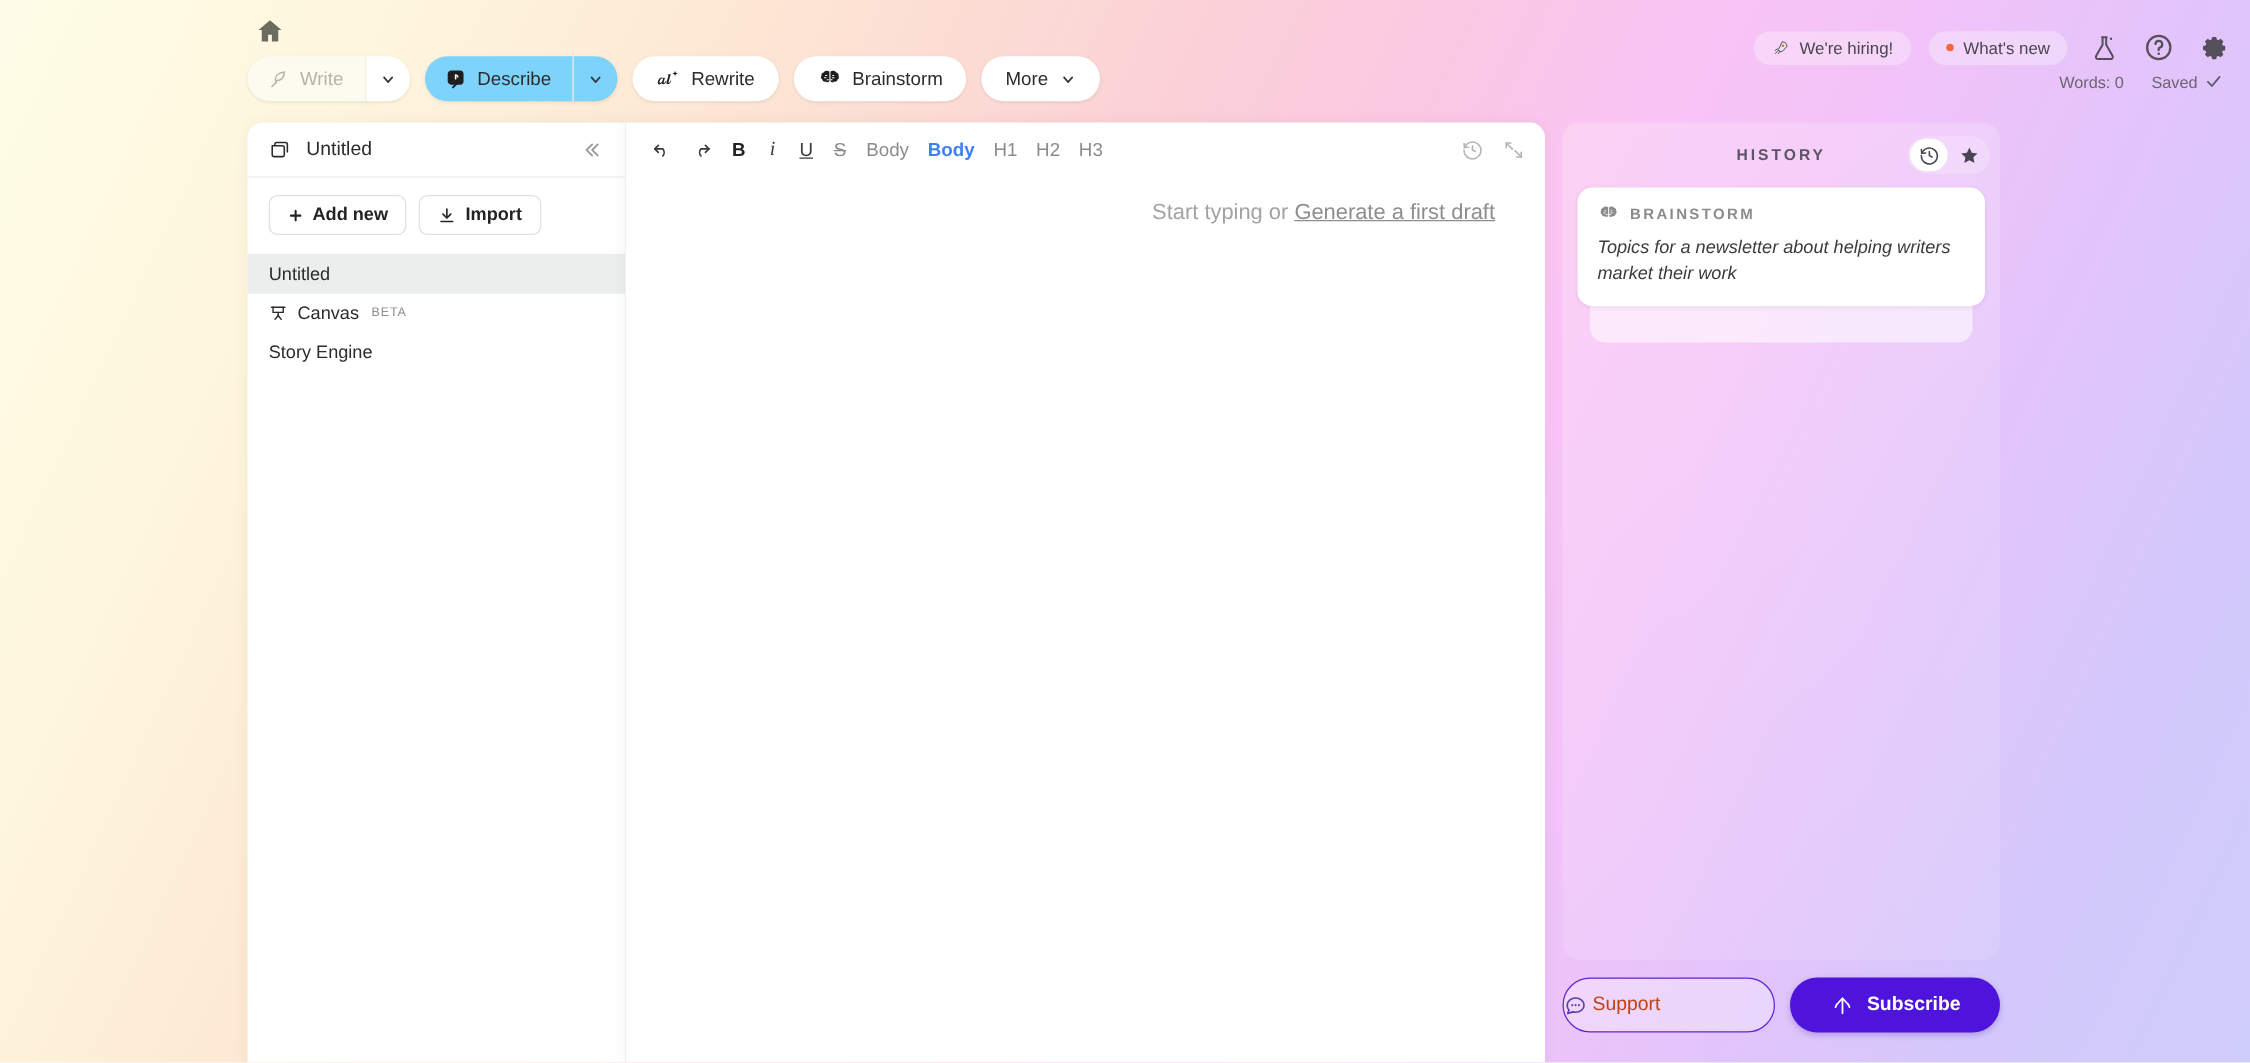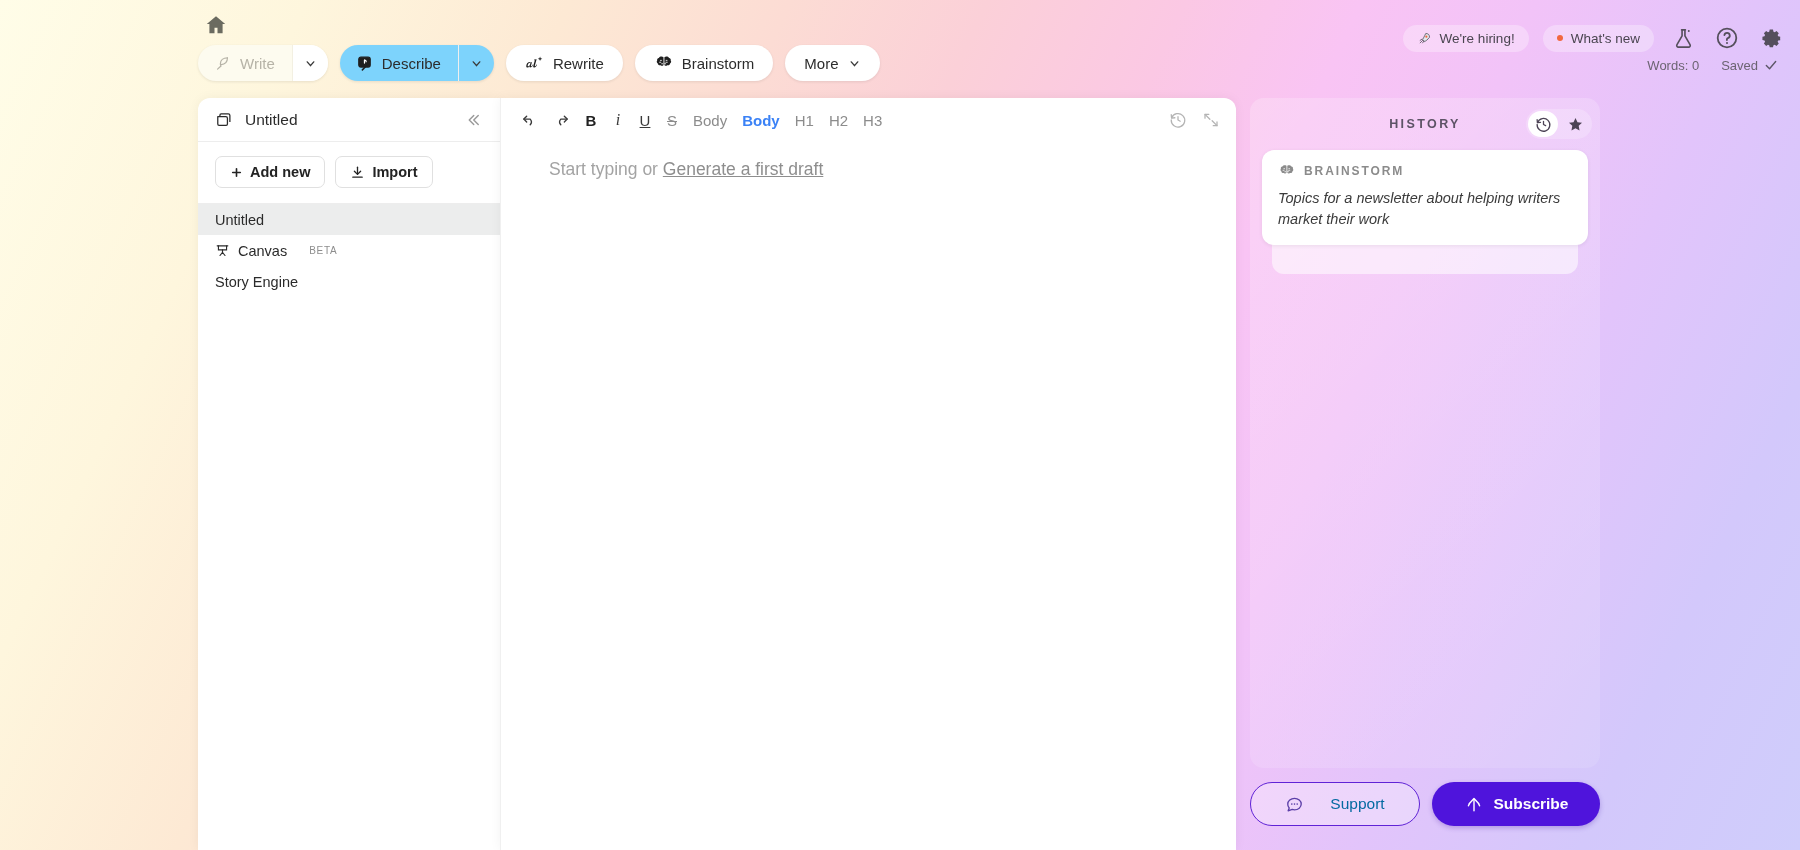--- a/index.html
+++ b/index.html
@@ -208,21 +208,21 @@
     color: #2b2b2b;
     cursor: pointer;
   }
   .sb-item.active { background: #eceded; }
   .sb-item.muted { color: #9b9b9b; }
   .sb-beta {
     font-size: 10px;
     letter-spacing: 0.7px;
     color: #8d8d8d;
     text-transform: uppercase;
-    margin-left: 14px;
+    margin-left: 2px;
   }
   .sb-sp { height: 10px; }
 
   
   .editor {
     position: absolute;
     left: 500px; top: 98px;
     width: 736px;
     bottom: 0;
     background: #ffffff;
@@ -263,20 +263,21 @@
     margin-left: 4px;
   }
 
   .ed-body {
     padding: 14px 40px 0 48px;
   }
   .ed-placeholder {
     font-size: 17.5px;
     color: #a3a3a3;
     line-height: 1.5;
+    text-align: right;
   }
   .ed-link {
     color: #8e8e8e;
     text-decoration: underline;
     cursor: pointer;
   }
 
   
   .history-panel {
     position: absolute;
@@ -360,23 +361,23 @@
     width: 350px;
     display: flex;
     gap: 12px;
   }
   .btn-support {
     flex: 1;
     height: 44px;
     border-radius: 999px;
     border: 1.6px solid #6023d6;
     background: rgba(255,255,255,0.30);
-    display: flex; align-items: center; justify-content: center; gap: 26px;
+    display: flex; align-items: center; gap: 4px;
     font-size: 15.5px;
-    color: #0369a1;
+    color: #c2410c;
     cursor: pointer;
   }
   .btn-subscribe {
     flex: 1;
     height: 44px;
     border-radius: 999px;
     background: #4f14dc;
     display: flex; align-items: center; justify-content: center; gap: 10px;
     font-size: 15.5px;
     font-weight: 700;

